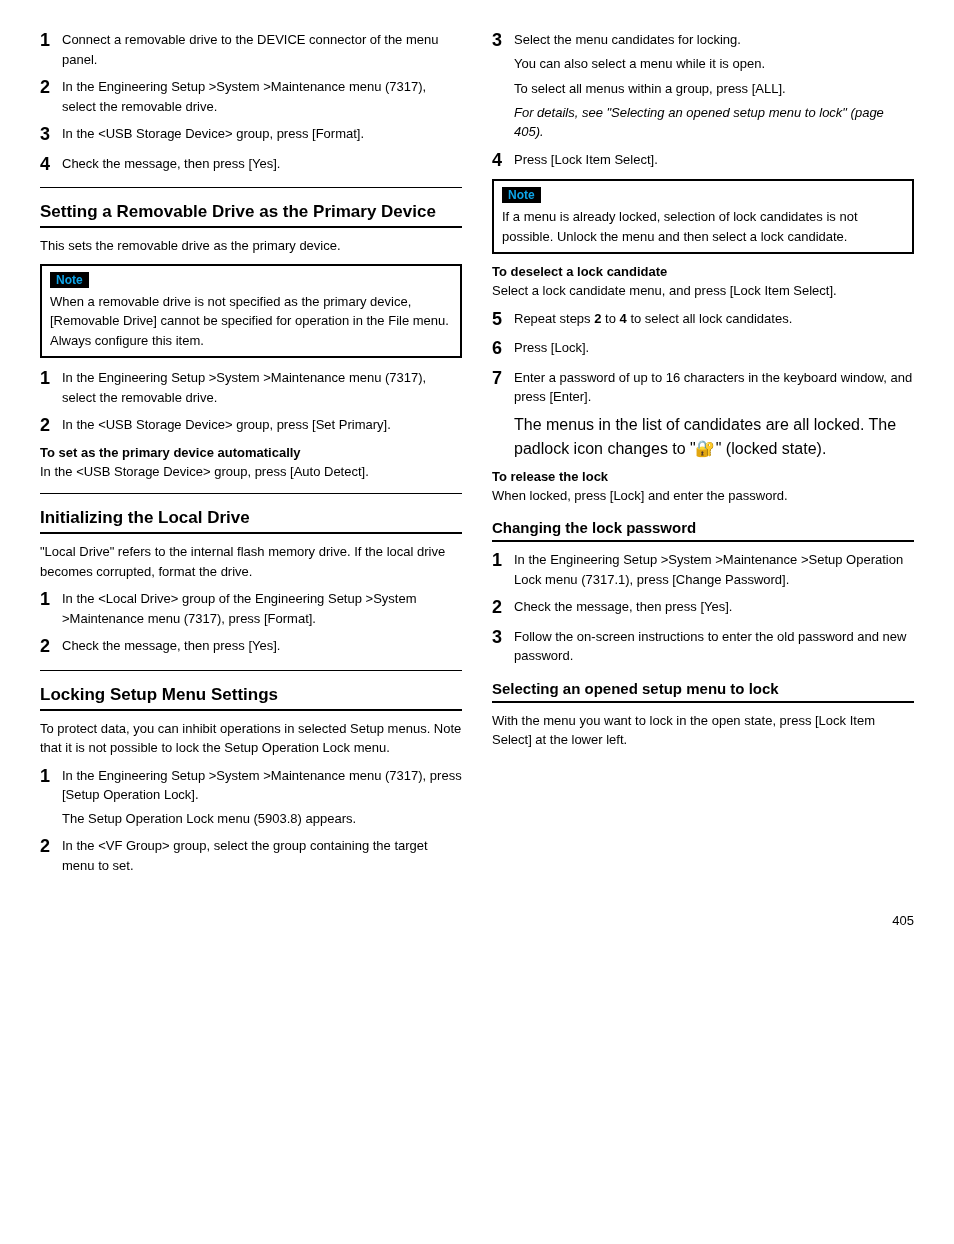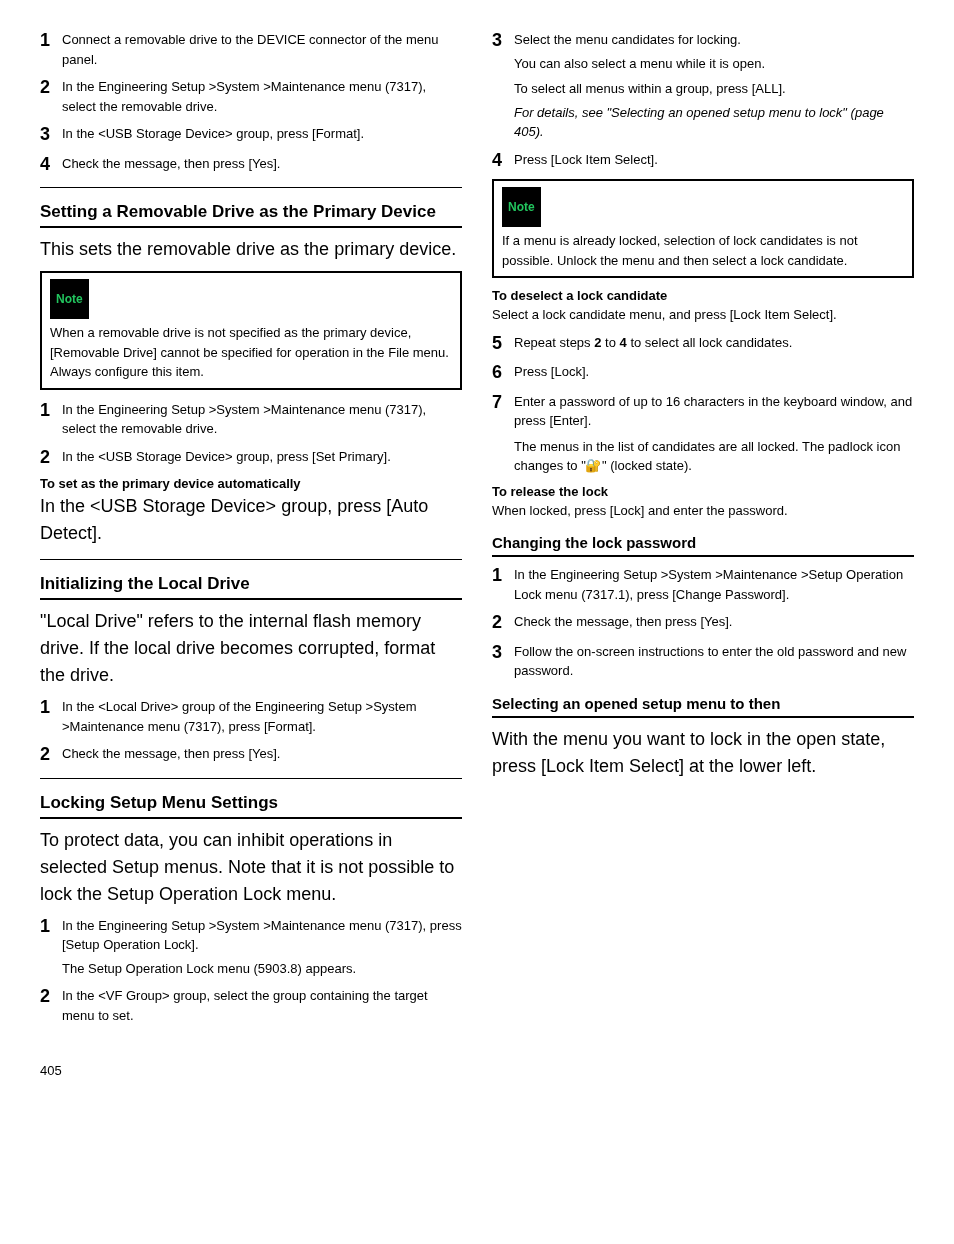--- a/index.html
+++ b/index.html
@@ -42,36 +42,36 @@
     }
     .section-title {
       font-size: 17px;
       font-weight: bold;
       border-bottom: 2px solid #000;
       padding-bottom: 4px;
       margin-bottom: 8px;
       margin-top: 14px;
     }
     .section-desc {
-      font-size: 18px;
+      font-size: 13px;
       line-height: 1.5;
       margin-bottom: 8px;
     }
     .note-box {
       border: 2px solid #000;
       padding: 6px 8px;
       margin-bottom: 10px;
     }
     .note-label {
       background: #000;
-      color: #22c55e;
+      color: #0ea5e9;
       font-weight: bold;
       font-size: 12px;
       display: inline-block;
-      padding: 13px 6px;
+      padding: 1px 6px;
       margin-bottom: 4px;
     }
     .note-text {
       font-size: 13px;
       line-height: 1.5;
     }
     .subsection-title {
       font-weight: bold;
       font-size: 13px;
       margin-top: 8px;
@@ -79,21 +79,21 @@
     }
     .italic-text {
       font-style: italic;
       font-size: 13px;
       line-height: 1.5;
     }
     .bold-inline {
       font-weight: bold;
     }
     .page-num {
-      text-align: left;
+      text-align: right;
       font-size: 13px;
       margin-top: 30px;
     }
     .hr-section {
       border: none;
       border-top: 1px solid #000;
       margin: 12px 0 8px 0;
     }
   </style>
 </head>
@@ -215,21 +215,21 @@
 
       <div class="step-block">
         <span class="step-num">6</span>
         <span class="step-text">Press [Lock].</span>
       </div>
 
       <div class="step-block">
         <span class="step-num">7</span>
         <div style="flex:1;">
           <div class="step-text">Enter a password of up to 16 characters in the keyboard window, and press [Enter].</div>
-          <div style="margin-top:6px; font-size:13px; line-height:1.5;">
+          <div style="margin-top:6px; font-size:16px; line-height:1.5;">
             The menus in the list of candidates are all locked. The padlock icon changes to "🔐" (locked state).
           </div>
         </div>
       </div>
 
       <div style="">
         <div class="subsection-title">To release the lock</div>
         <div style="font-size:13px; line-height:1.5;">When locked, press [Lock] and enter the password.</div>
       </div>
     </div>
@@ -242,19 +242,19 @@
     <div class="step-block">
       <span class="step-num">2</span>
       <span class="step-text">Check the message, then press [Yes].</span>
     </div>
     <div class="step-block">
       <span class="step-num">3</span>
       <span class="step-text">Follow the on-screen instructions to enter the old password and new password.</span>
     </div>
 
     <div style="margin-top:14px;">
-      <div class="section-title" style="font-size:15px;">Selecting an opened setup menu to then</div>
+      <div class="section-title" style="font-size:15px;">Selecting an opened setup menu to lock</div>
       <div class="section-desc">With the menu you want to lock in the open state, press [Lock Item Select] at the lower left.</div>
     </div>
   </div>
 </div>
 
 <div class="page-num">405</div>
 
 </body></html>

